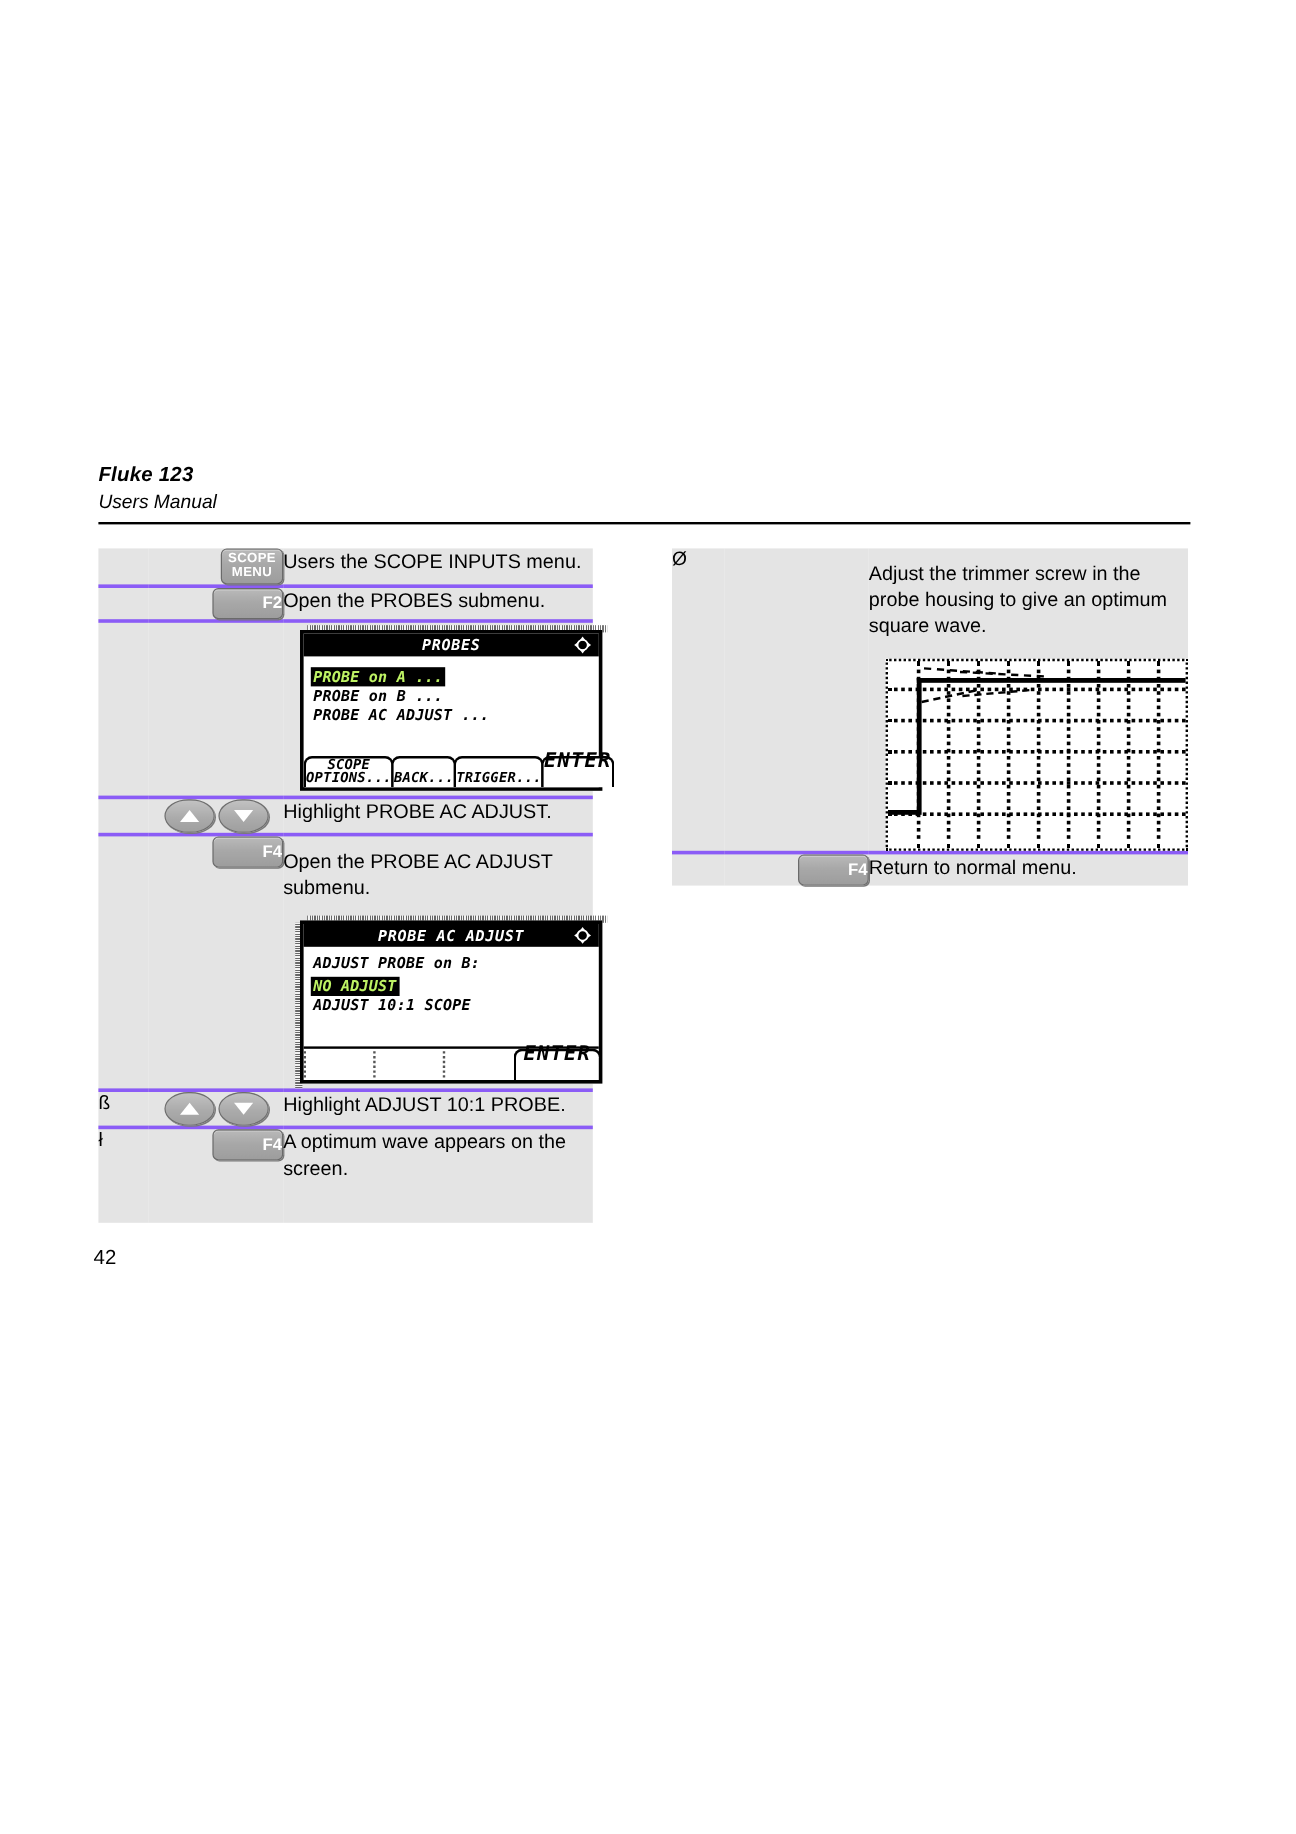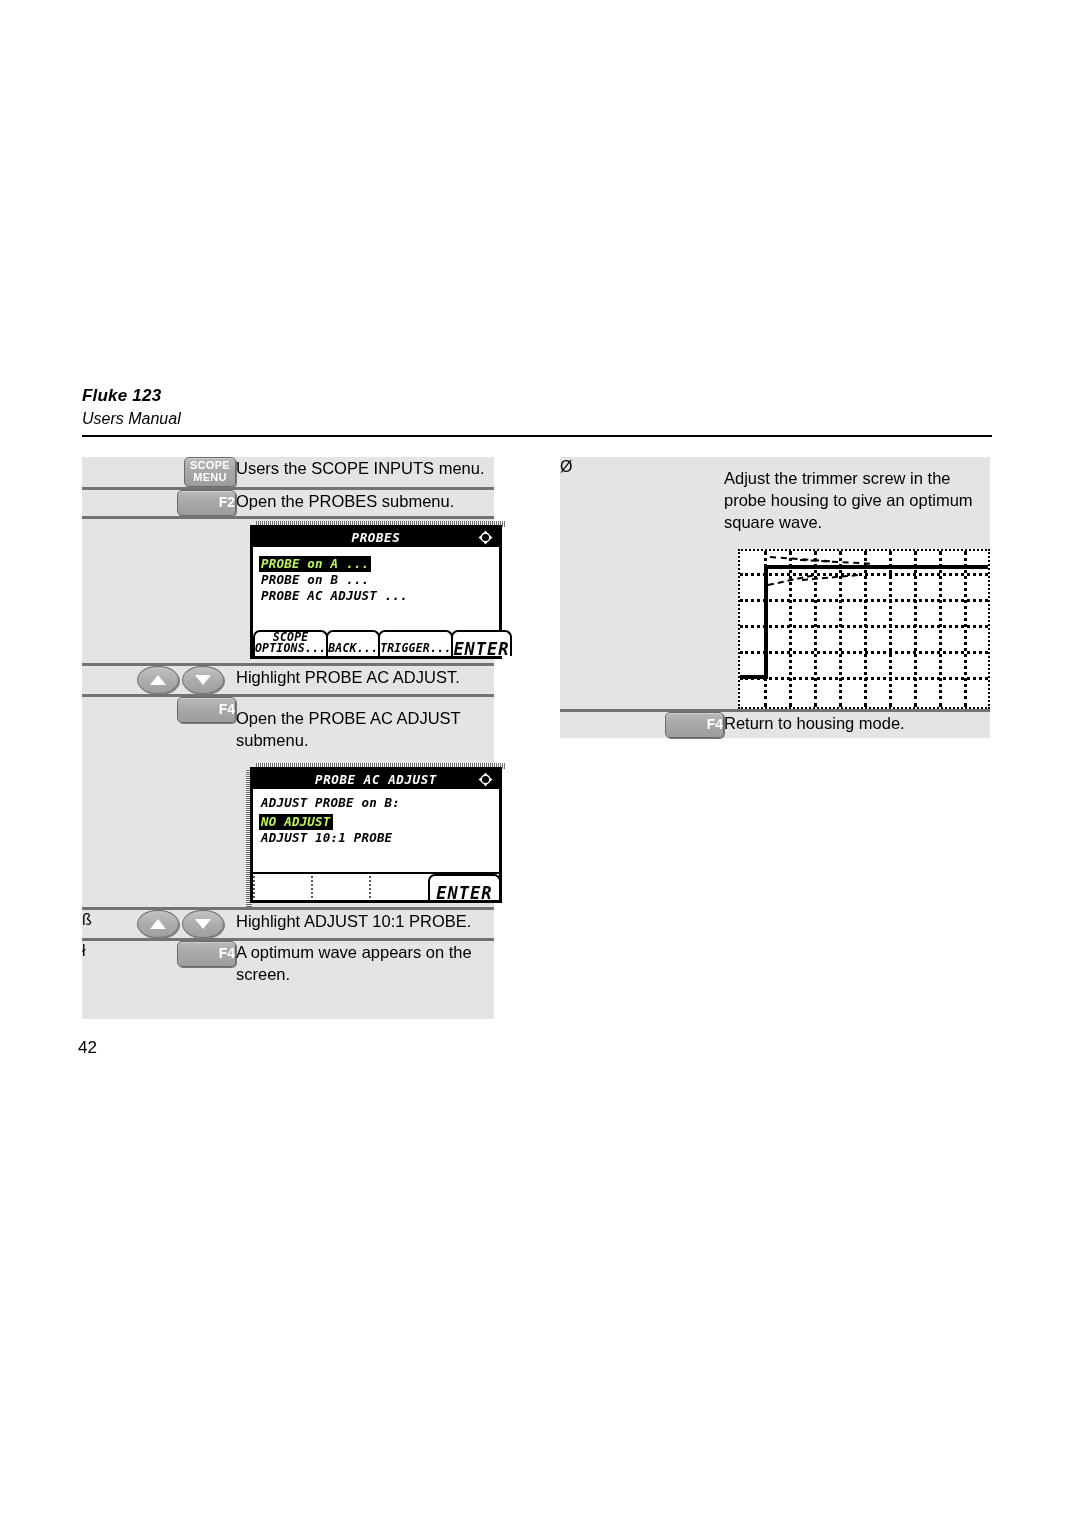--- a/index.html
+++ b/index.html
@@ -46,21 +46,21 @@
   .steps-table {
     position: absolute;
     border-collapse: collapse;
     table-layout: fixed;
   }
   .steps-table.left  { left: 82px;  top: 457px; width: 412px; }
   .steps-table.right { left: 560px; top: 457px; width: 430px; }
 
   .steps-table td {
     background: #e4e4e4;
-    border-bottom: 3px solid #737373;
+    border-bottom: 3px solid #8b5cf6;
     vertical-align: top;
     padding: 0;
   }
   .steps-table tr.last td { border-bottom: none; }
 
   .col-marker { width: 42px; }
   .col-key    { width: 112px; }
   .col-text   { }
   .right .col-marker { width: 44px; }
   .right .col-key    { width: 120px; }
@@ -228,21 +228,21 @@
     align-self: stretch;
     display: flex;
     flex-direction: column;
     justify-content: flex-end;
     padding-bottom: 2px;
   }
   .softkey.enter {
     font-size: 17px;
     font-weight: bold;
     letter-spacing: 1px;
-    padding-bottom: 1px;
+    padding-bottom: 16px;
     flex: 1.15 1 0;
   }
   .softkey.blank { border: none; position: relative; background: transparent; }
   .softkey.blank::before {
     content: "";
     position: absolute;
     left: 0; top: 2px; bottom: 2px;
     border-left: 2px dotted #555;
   }
   .lcd-softkeys.dashed-base { border-top: 2px solid #000; }
@@ -387,21 +387,21 @@
                 <polygon points="0.5,8 4,5.4 4,10.6" fill="#fff"></polygon>
                 <polygon points="15.5,8 12,5.4 12,10.6" fill="#fff"></polygon>
               </svg>
             </div>
             <div class="lcd-list">
               <div>
                   <span class="lcd-item">ADJUST PROBE on B:</span>
                 </div>
               <div><span class="lcd-item sel">NO ADJUST</span></div>
               <div>
-                  <span class="lcd-item">ADJUST 10:1 PROBE</span>
+                  <span class="lcd-item">ADJUST 10:1 SCOPE</span>
                 </div>
             </div>
             <div class="lcd-softkeys dashed-base">
               <div class="softkey blank"></div>
               <div class="softkey blank"></div>
               <div class="softkey blank"></div>
               <div class="softkey enter">ENTER</div>
             </div>
           </div>
         </div>
@@ -465,18 +465,18 @@
           <div class="wf-dash" style="left:28px;top:33px;width:46px;transform:rotate(-12deg)"></div>
           <div class="wf-dash" style="left:62px;top:28px;width:56px;transform:rotate(-5deg)"></div>
         </div>
       </td>
     </tr>
     <tr class="last">
       <td class="marker"></td>
       <td class="key-cell">
         <span class="hw-key fkey">F4</span>
       </td>
-      <td class="step-text">Return to housing mode.</td>
+      <td class="step-text">Return to normal menu.</td>
     </tr>
   </tbody>
 </table>
 
 <div class="page-number">42</div>
 
 </body></html>

